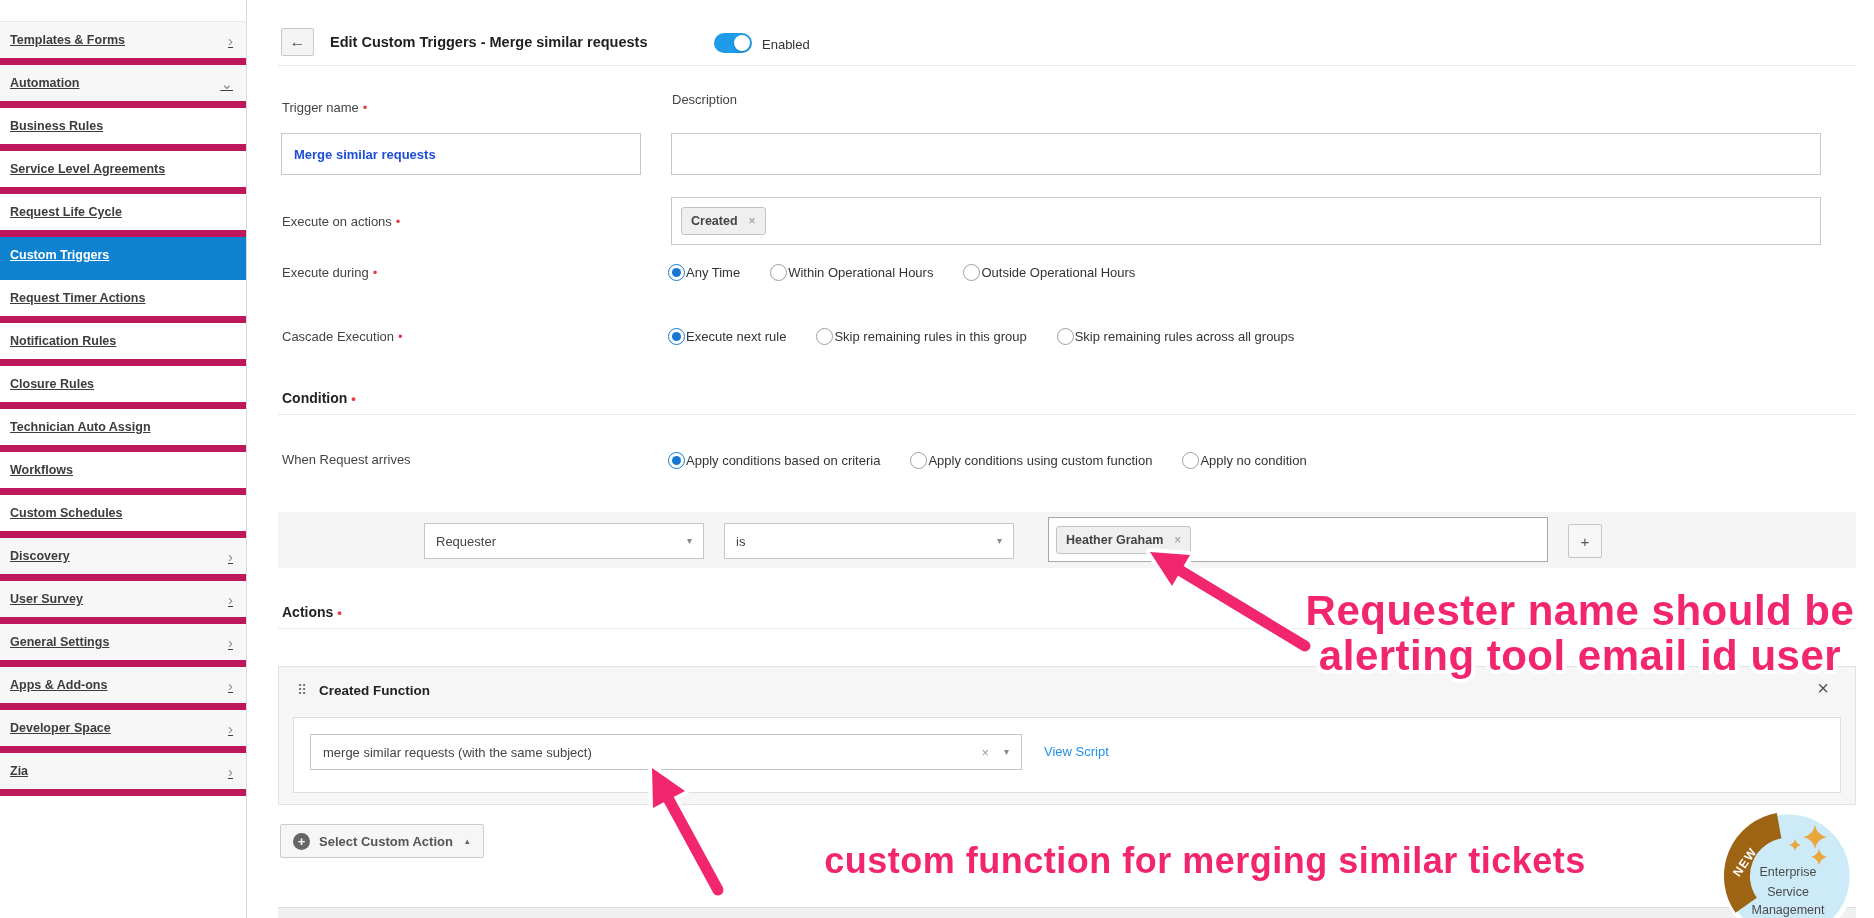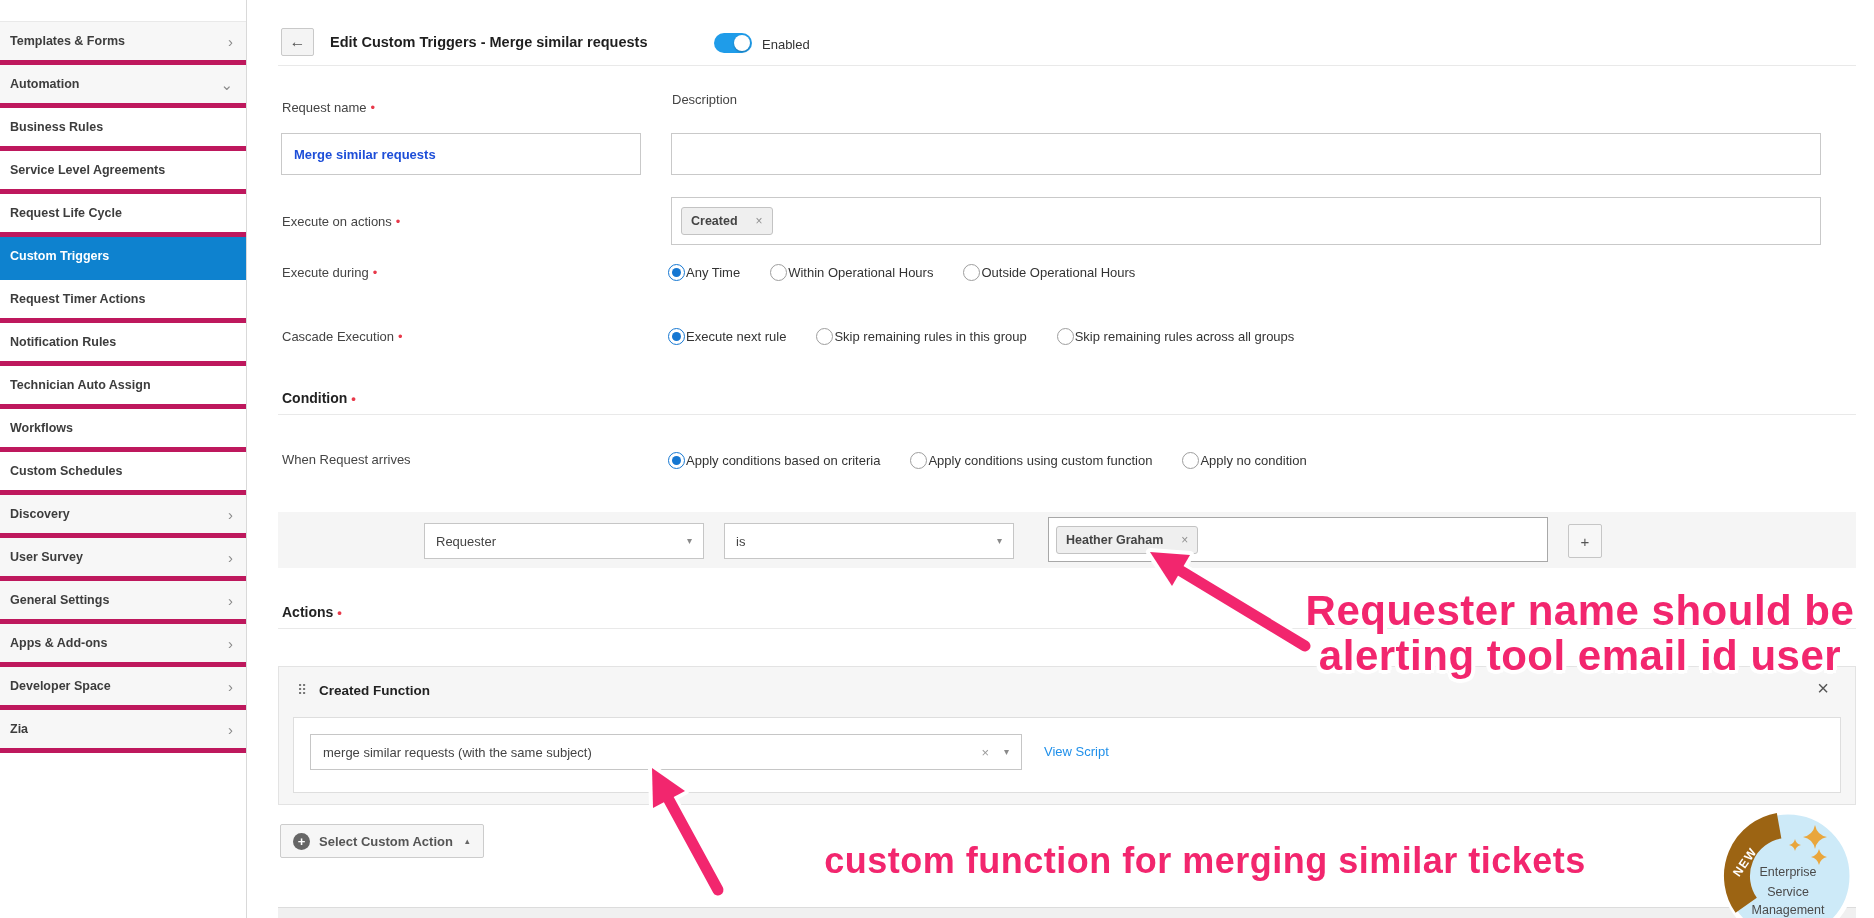--- a/index.html
+++ b/index.html
@@ -4,22 +4,22 @@
 <style>
   html,body{margin:0;padding:0;background:#fff;}
   .page{position:relative;width:1874px;height:918px;overflow:hidden;background:#fff;
         font-family:"Liberation Sans","DejaVu Sans",sans-serif;color:#333;}
 
   
   .sidebar{position:absolute;left:0;top:0;width:247px;height:918px;background:#fff;
            border-right:1px solid #d9d9d9;box-sizing:border-box;}
   .side-stub{height:21px;border-bottom:1px solid #e9e9e9;}
   .side-item{display:flex;align-items:center;justify-content:space-between;height:43px;
-             padding:0 13px 0 10px;border-bottom:5px solid #be185d;font-size:12.5px;
-             font-weight:700;color:#3d3d3d;background:#fff;cursor:pointer;box-sizing:border-box;}
+             padding:0 13px 0 10px;border-bottom:7px solid #be185d;font-size:12.5px;
+             font-weight:700;color:#3d3d3d;background:#fff;cursor:pointer;box-sizing:border-box;text-decoration:underline;}
   .side-item.parent{background:#f7f7f7;}
   .side-item.selected{background:#0e82cf;color:#fff;border-bottom-color:#0e82cf;}
   .side-chev{color:#8a8a8a;font-size:15px;font-weight:400;line-height:1;}
 
   
   .abs{position:absolute;box-sizing:border-box;}
   .hr{position:absolute;left:278px;width:1578px;height:1px;background:#e9e9e9;}
   .lbl{position:absolute;font-size:13px;color:#444;white-space:nowrap;}
   .h{position:absolute;font-size:14px;font-weight:700;color:#222;white-space:nowrap;}
   .req{color:#e8394a;margin-left:4px;font-size:13px;}
@@ -33,21 +33,21 @@
   .knob{position:absolute;right:2px;top:2px;width:16px;height:16px;background:#fff;border-radius:50%;
         box-shadow:0 1px 2px rgba(0,0,0,.25);}
   .toggle-lbl{left:762px;top:37px;font-size:13px;color:#333;}
 
   
   .tbox{position:absolute;background:#fff;border:1px solid #c9c9c9;box-sizing:border-box;
         font-family:inherit;font-size:13px;color:#1d4ed8;padding:0 12px;outline:none;}
   .bold-input{font-weight:700;}
   .chipfield{position:absolute;background:#fff;border:1px solid #c9c9c9;box-sizing:border-box;
              display:flex;align-items:center;padding:0 9px;cursor:text;}
-  .chip{display:inline-flex;align-items:center;gap:18px;background:#efefef;border:1px solid #c3c3c3;
+  .chip{display:inline-flex;align-items:center;gap:11px;background:#efefef;border:1px solid #c3c3c3;
         border-radius:3px;padding:6px 9px;font-size:12.5px;color:#444;font-weight:700;white-space:nowrap;}
   .chip .x{color:#909090;font-weight:400;font-size:12px;cursor:pointer;line-height:1;}
 
   
   .rgroup{position:absolute;display:flex;align-items:center;gap:30px;height:20px;}
   .opt{display:flex;align-items:center;gap:1px;font-size:13px;color:#333;cursor:pointer;white-space:nowrap;}
   .radio{width:15px;height:15px;border:1px solid #9e9e9e;border-radius:50%;background:#fff;
          position:relative;flex:none;display:inline-block;}
   .opt.on .radio{border-color:#1577d2;}
   .opt.on .radio::after{content:"";position:absolute;left:3px;top:3px;right:3px;bottom:3px;
@@ -127,20 +127,23 @@
     <div class="side-item selected">
       <span>Custom Triggers</span>
     </div>
     <div class="side-item">
       <span>Request Timer Actions</span>
     </div>
     <div class="side-item">
       <span>Notification Rules</span>
     </div>
     <div class="side-item">
+      <span>Closure Rules</span>
+    </div>
+    <div class="side-item">
       <span>Technician Auto Assign</span>
     </div>
     <div class="side-item">
       <span>Workflows</span>
     </div>
     <div class="side-item">
       <span>Custom Schedules</span>
     </div>
     <div class="side-item parent">
       <span>Discovery</span>
@@ -172,21 +175,21 @@
     <span>←</span>
   </div>
   <div class="abs title">Edit Custom Triggers - Merge similar requests</div>
   <div class="abs toggle">
     <span class="knob"></span>
   </div>
   <div class="abs toggle-lbl">Enabled</div>
   <div class="hr" style="top:65px"></div>
 
   <div class="lbl" style="left:282px;top:100px">
-    <span>Request name</span><span class="req">•</span>
+    <span>Trigger name</span><span class="req">•</span>
   </div>
   <input class="tbox bold-input" style="left: 281px; top: 133px; width: 360px; height: 42px;" value="Merge similar requests">
   <div class="lbl" style="left:672px;top:92px">Description</div>
   <input class="tbox" style="left: 671px; top: 133px; width: 1150px; height: 42px;" value="">
 
   <div class="lbl" style="left:282px;top:214px">
     <span>Execute on actions</span><span class="req">•</span>
   </div>
   <div class="chipfield" style="left:671px;top:197px;width:1150px;height:48px">
     <span class="chip">

